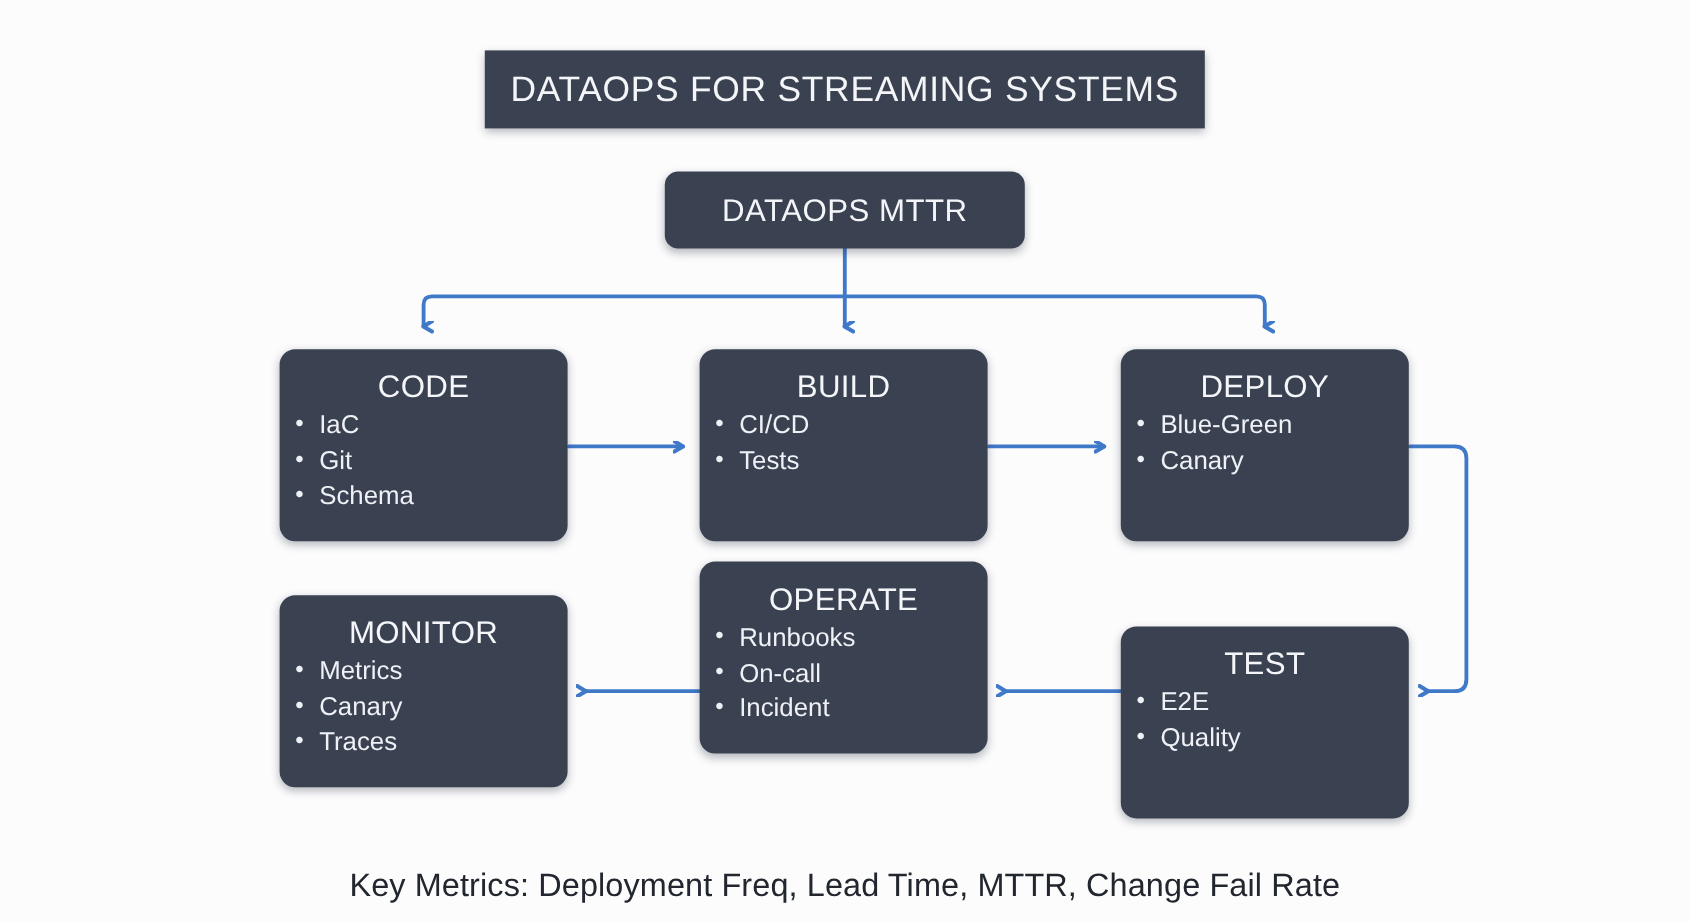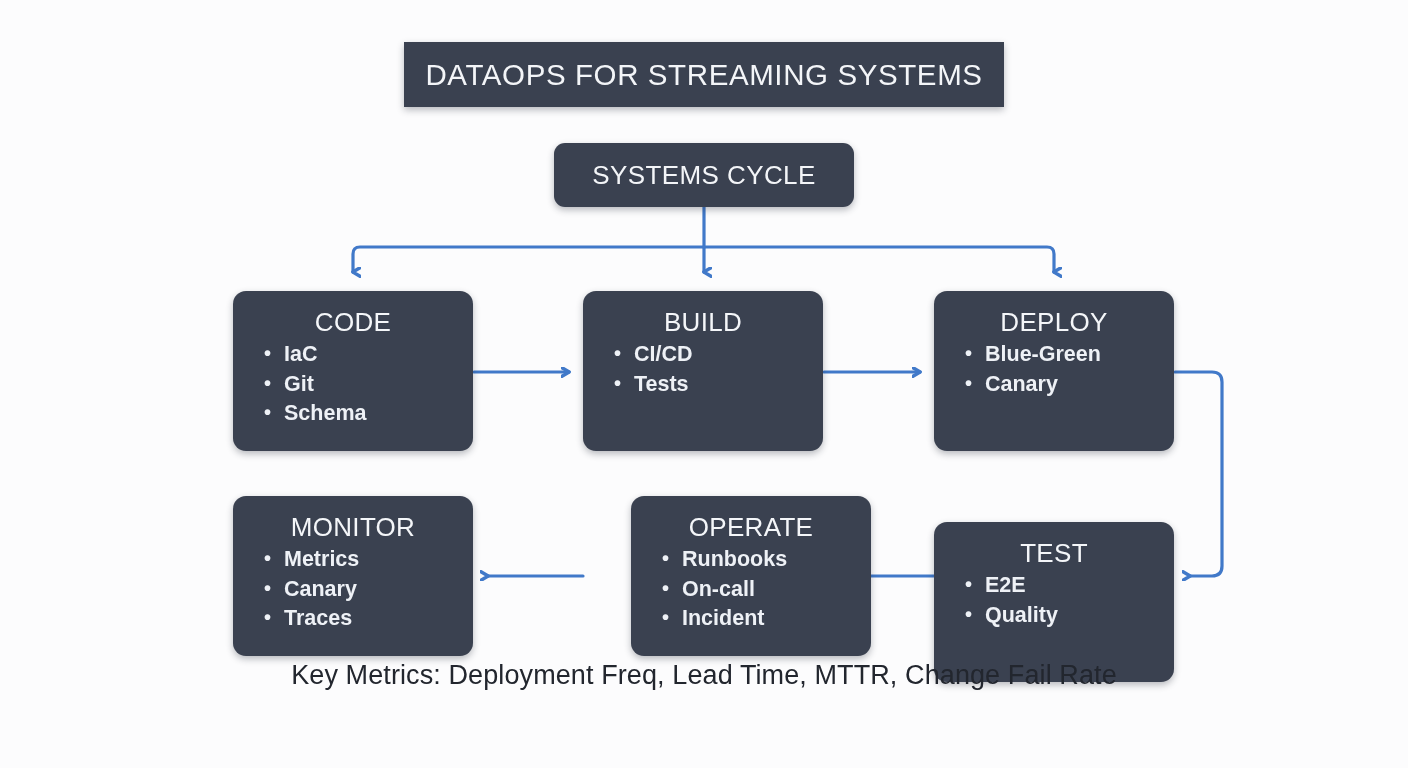--- a/index.html
+++ b/index.html
@@ -50,42 +50,42 @@
   .stage-box{
     width:240px;height:160px;
     padding:10px 0 0 0;
   }
   .stage-box .st-title{
     display:block;text-align:center;
     font-size:26px;line-height:34px;letter-spacing:.3px;
     color:#f4f6f9;margin:4px 0 1px 0;
   }
   .stage-box ul{
-    list-style:none;margin:0;padding:0 0 0 30px;font-weight:bold;
+    list-style:none;margin:0;padding:0 0 0 12px;
   }
   .stage-box li{
     font-size:21.5px;line-height:29.5px;color:#eef1f6;
     position:relative;padding-left:21px;white-space:nowrap;
   }
   .stage-box li::before{
     content:"\2022";
     position:absolute;left:1px;top:-1px;
     font-size:20px;color:#eef1f6;
   }
 
   #box-code   {left:233px;top:291px;}
   #box-build  {left:583px;top:291px;}
   #box-deploy {left:934px;top:291px;}
   #box-monitor{left:233px;top:496px;}
-  #box-operate{left:583px;top:496px;margin-left:48px;}
+  #box-operate{left:583px;top:468px;}
   #box-test   {left:934px;top:522px;}
 
   
   #footer-note{
-    position:absolute;left:0;top:660px;width:1408px;
+    position:absolute;left:0;top:723px;width:1408px;
     text-align:center;
     font-size:27px;color:#22262e;letter-spacing:.1px;
     white-space:nowrap;
   }
 </style>
 </head>
 <body>
 
 <div id="stage">
 
@@ -122,21 +122,21 @@
 
       <path d="M583,576 L488,576" marker-end="url(#ah-left)"></path>
     </g>
   </svg>
 
   <div class="card" id="title-banner">
     <span class="banner-text">DATAOPS FOR STREAMING SYSTEMS</span>
   </div>
 
   <div class="card" id="cycle-node">
-    <span class="hub-text">SYSTEMS CYCLE</span>
+    <span class="hub-text">DATAOPS MTTR</span>
   </div>
 
   <div class="card stage-box" id="box-code">
     <span class="st-title">CODE</span>
     <ul>
       <li>IaC</li>
       <li>Git</li>
       <li>Schema</li>
     </ul>
   </div>

